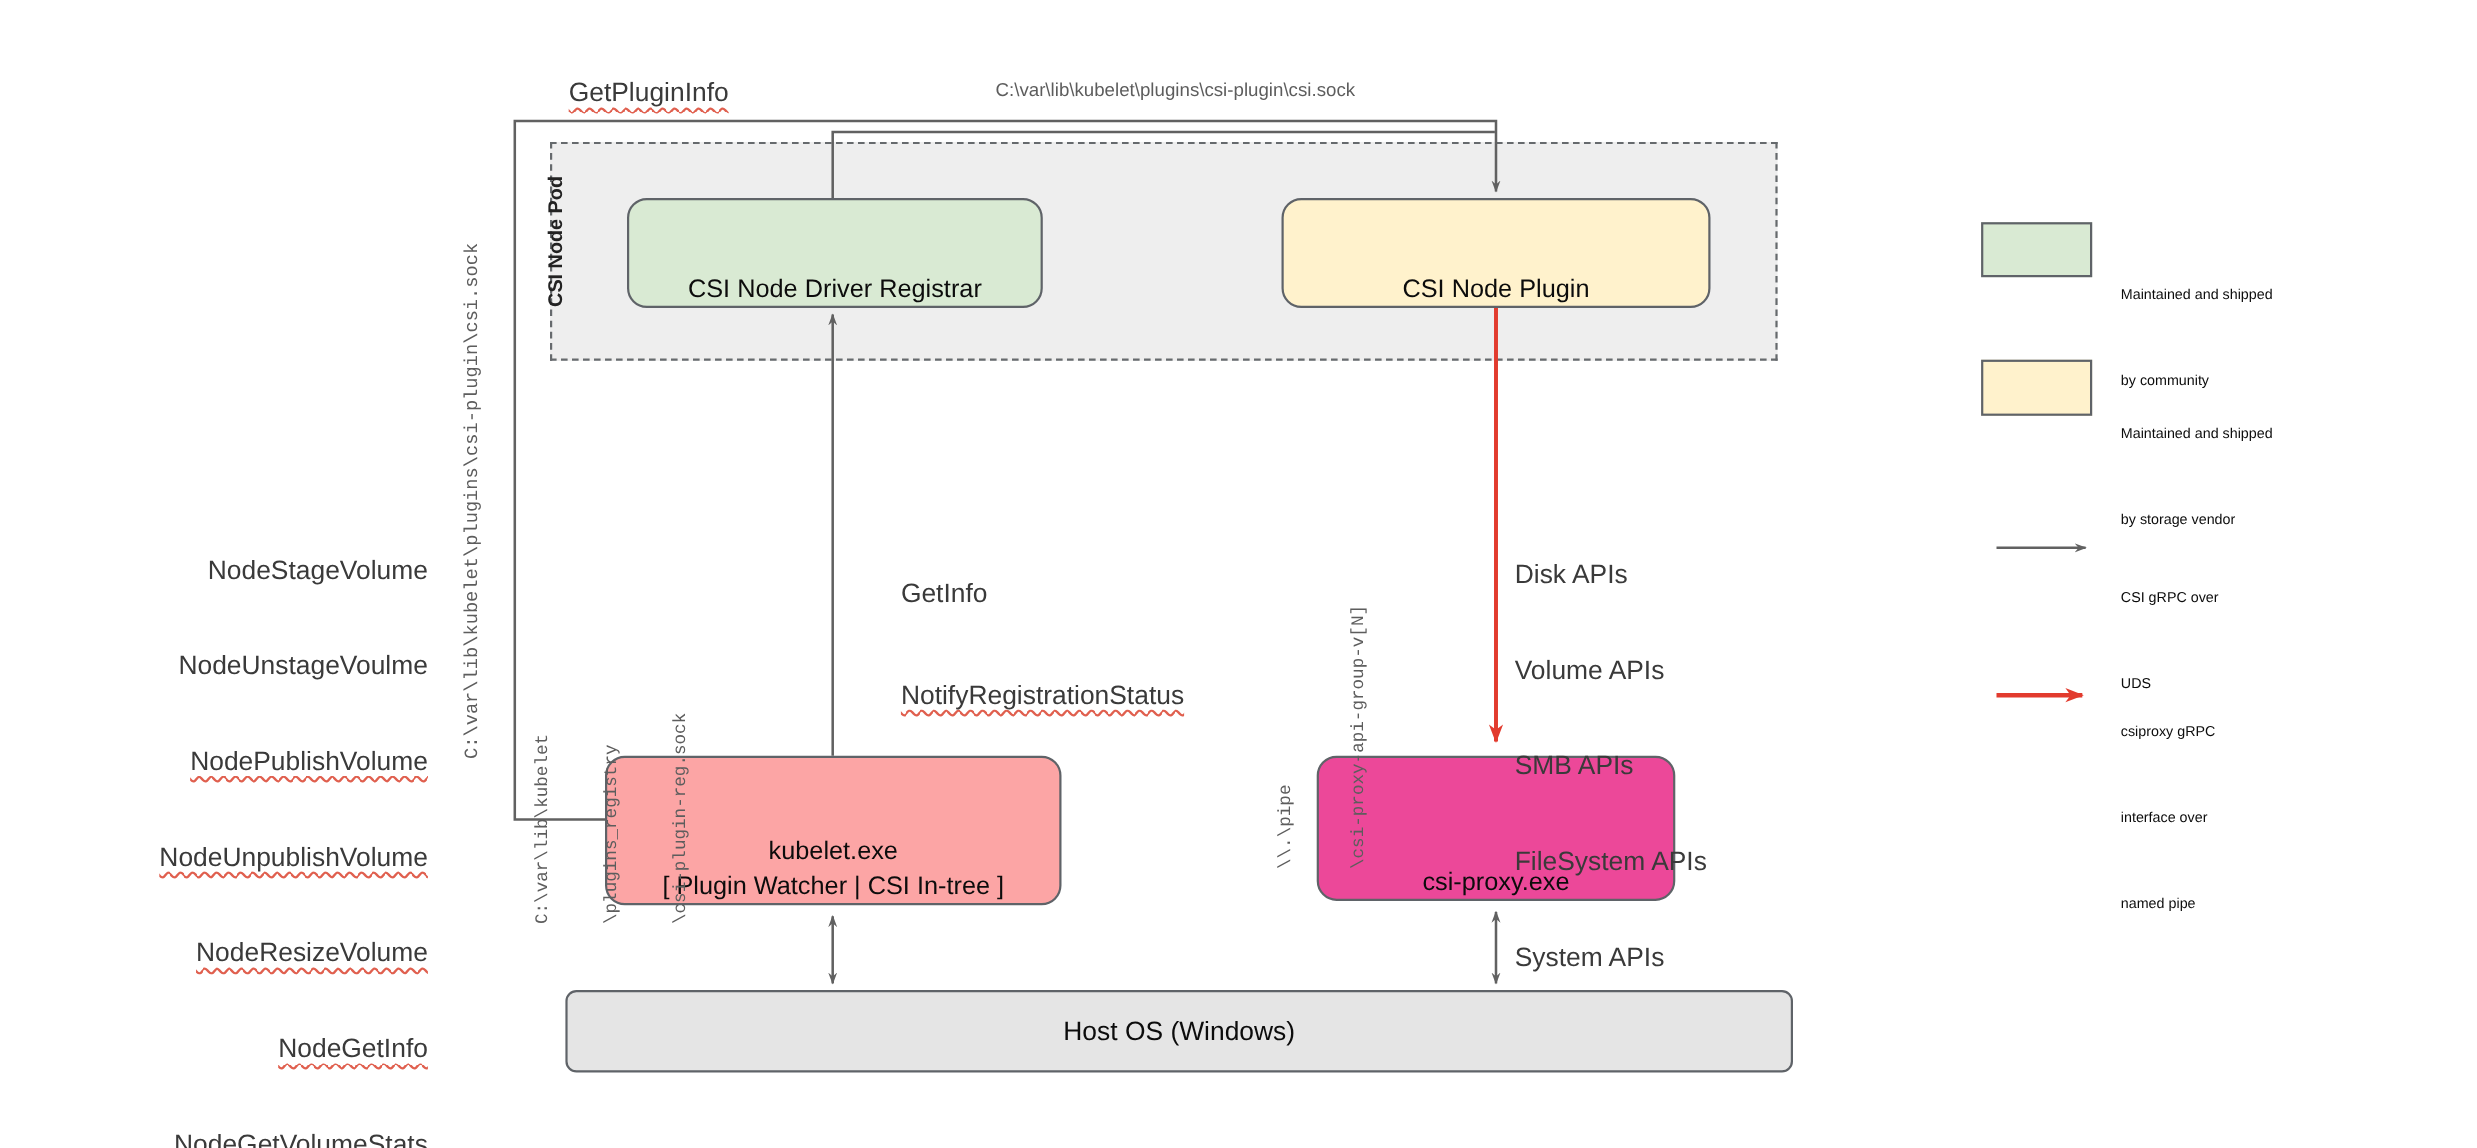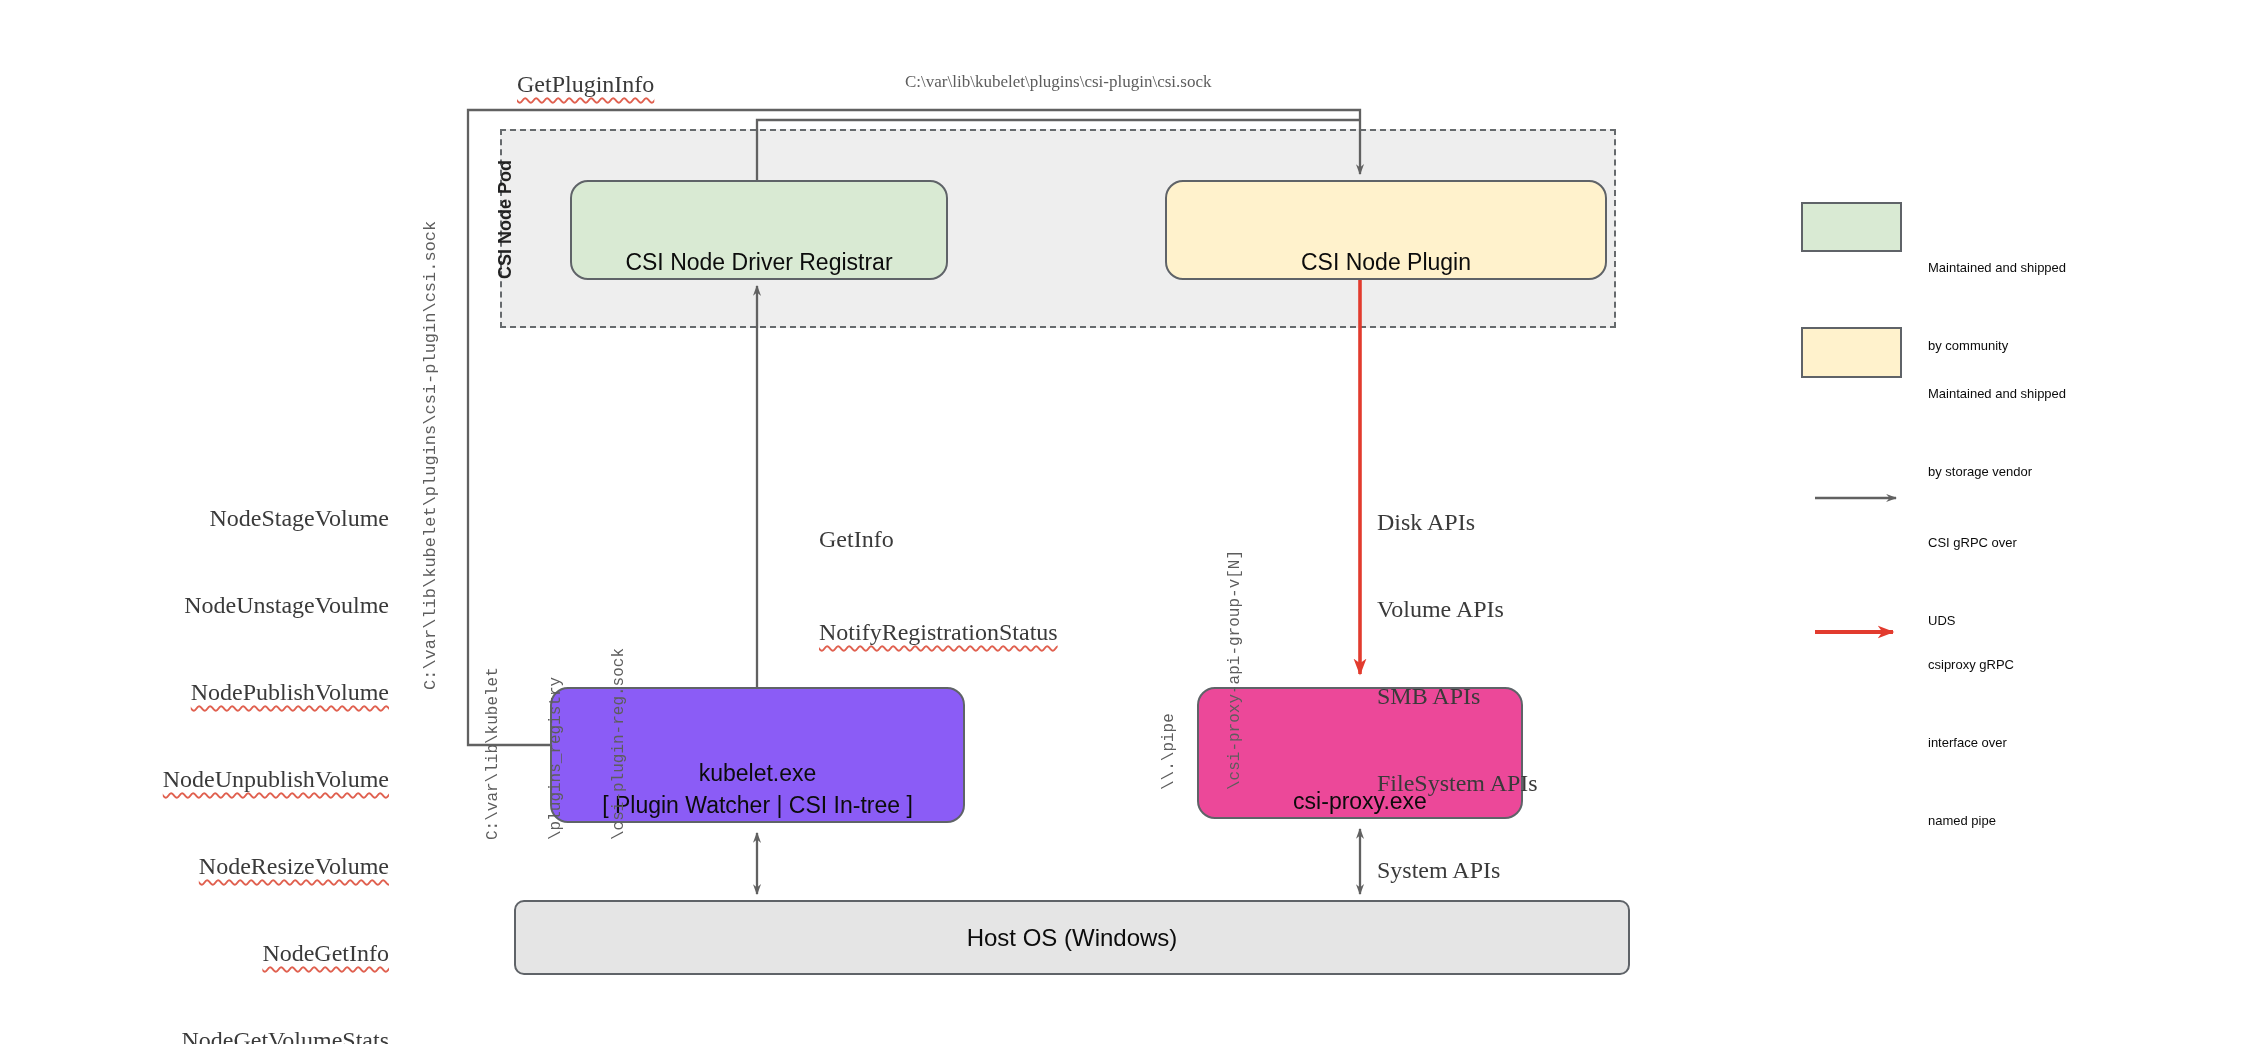--- a/index.html
+++ b/index.html
@@ -19,21 +19,21 @@
     background:#eeeeee; border:2.5px dashed #666a6d;
   }
   .hostos{
     position:absolute; box-sizing:border-box;
     border:2.5px solid #5f6368; border-radius:10px;
     display:flex; align-items:center; justify-content:center;
     font-size:24px; color:#0c0c0c;
   }
   
   .mono{
-    position:absolute; font-family:Liberation Serif, serif;
+    position:absolute; font-family:Liberation Sans, sans-serif;
     color:#3a3a3a; white-space:pre;
   }
   .mono-lg{ font-size:24px; line-height:29px; }
   .mono-sm{ font-size:17px; color:#5d5d5d; }
   .sq{
     text-decoration-line:underline;
     text-decoration-style:wavy;
     text-decoration-color:#e0604f;
     text-decoration-thickness:2px;
     text-underline-offset:5px;
@@ -65,25 +65,25 @@
 
 <div id="canvas">
 
   <div class="pod" style="left:500px; top:129px; width:1116px; height:199px;"></div>
   <div class="pod-label" style="left:516px; top:258px;">CSI Node Pod</div>
 
   <div class="node" style="left: 570px; top: 180px; width: 378px; height: 100px; background: rgb(217, 234, 211);">
     <span>CSI Node Driver Registrar</span>
   </div>
 
-  <div class="node" style="left: 1165px; top: 180px; width: 442px; height: 100px; background: rgb(255, 242, 204);">
+  <div class="node" style="left: 1165px; top: 180px; width: 390px; height: 100px; background: rgb(255, 242, 204);">
     <span>CSI Node Plugin</span>
   </div>
 
-  <div class="node" style="left: 550px; top: 687px; width: 415px; height: 136px; background: #8b5cf6;">
+  <div class="node" style="left: 550px; top: 687px; width: 415px; height: 136px; background: #fca5a5;">
     <span>kubelet.exe</span>
     <span>[ Plugin Watcher | CSI In-tree ]</span>
   </div>
 
   <div class="node" style="left: 1197px; top: 687px; width: 326px; height: 132px; background: #ec4899;">
     <span>csi-proxy.exe</span>
   </div>
 
   <div class="hostos" style="left: 514px; top: 900px; width: 1116px; height: 75px; background: #e5e5e5;">
     <span>Host OS (Windows)</span>

